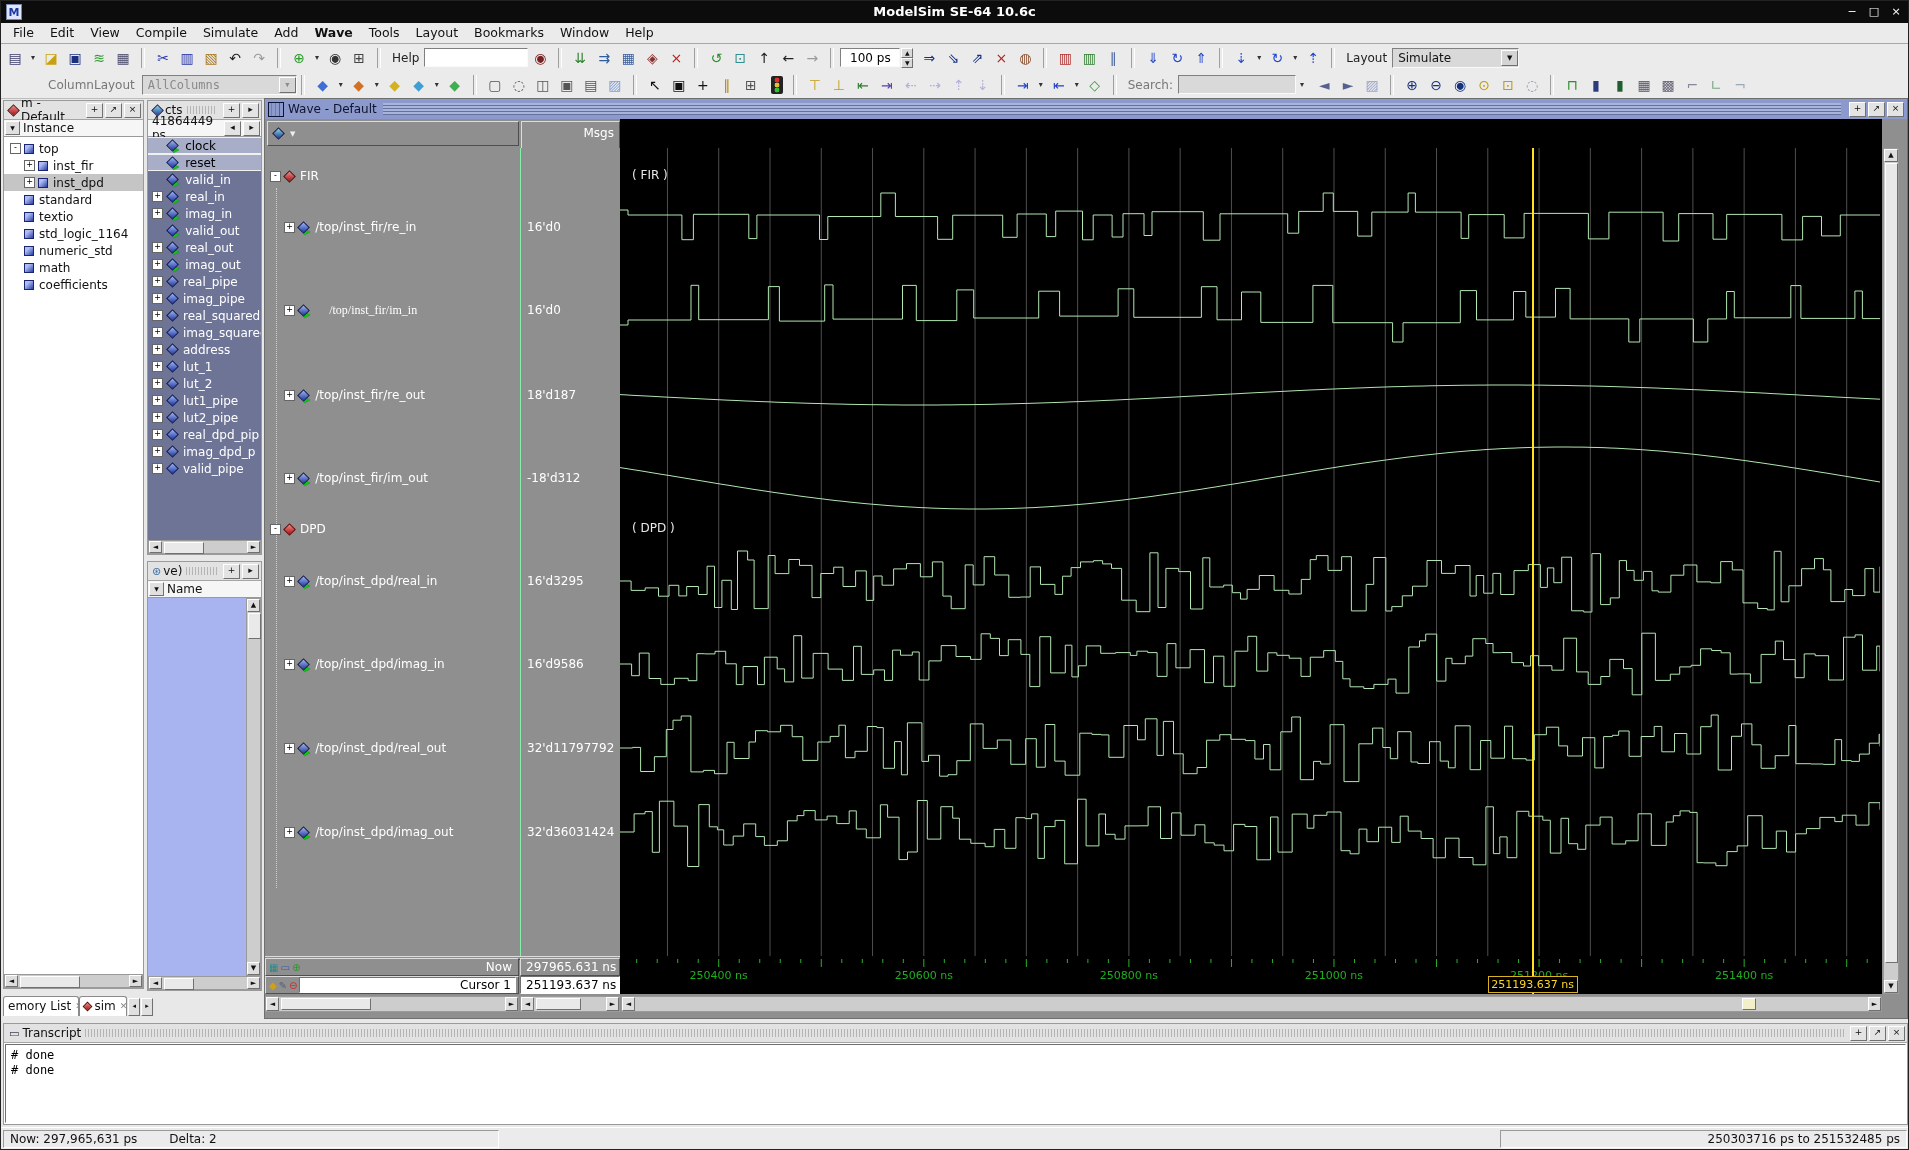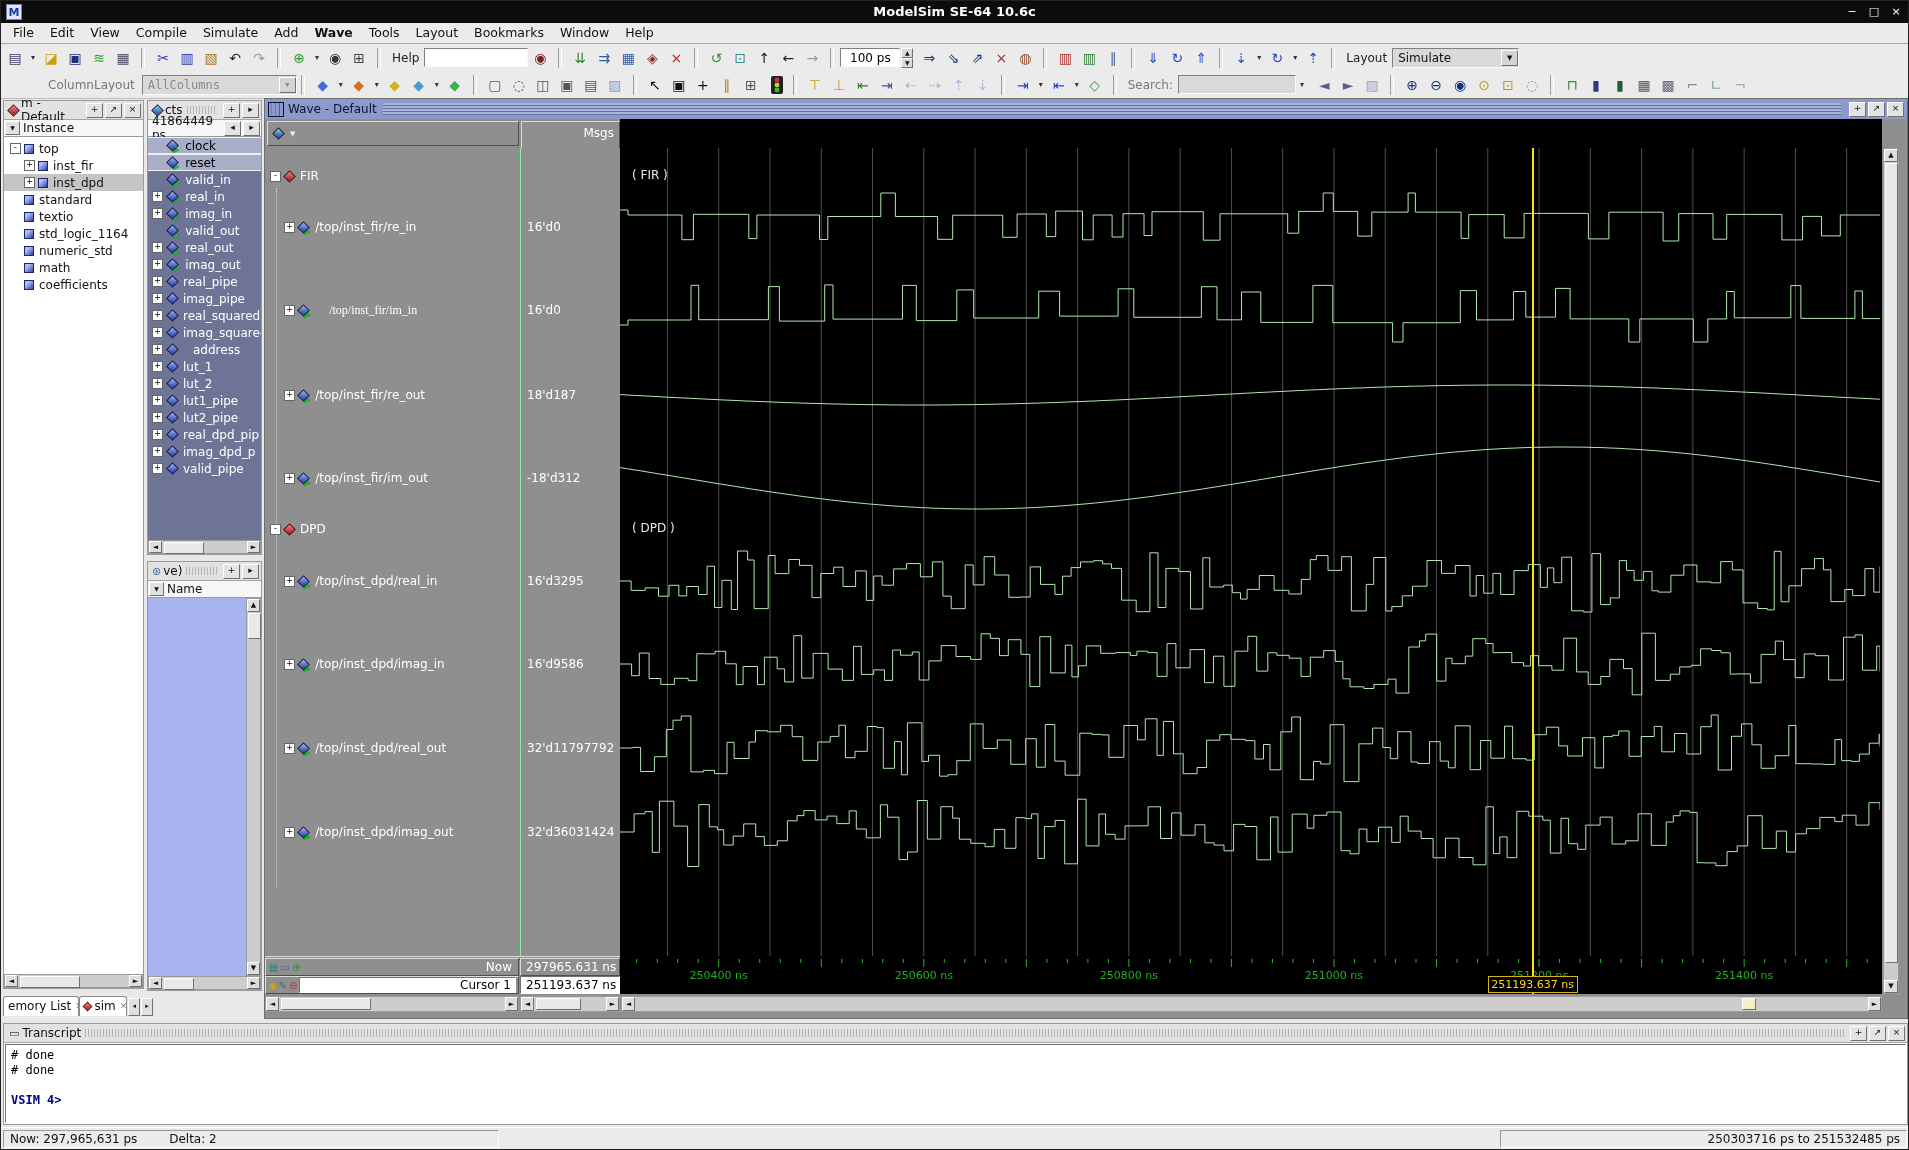--- a/index.html
+++ b/index.html
@@ -438,21 +438,21 @@
           <span class="tlbl" style="margin-left: 6px;">real_squared</span>
         </div>
         <div class="trow" style="padding-left: 4px;">
           <span class="ebox">+</span>
           <span class="dia" style="margin-left: 5px;"></span>
           <span class="tlbl" style="margin-left: 6px;">imag_squared</span>
         </div>
         <div class="trow" style="padding-left: 4px;">
           <span class="ebox">+</span>
           <span class="dia" style="margin-left: 5px;"></span>
-          <span class="tlbl" style="margin-left: 16px; text-align: right;">address</span>
+          <span class="tlbl" style="margin-left: 6px; text-align: right;">address</span>
         </div>
         <div class="trow" style="padding-left: 4px;">
           <span class="ebox">+</span>
           <span class="dia" style="margin-left: 5px;"></span>
           <span class="tlbl" style="margin-left: 6px;">lut_1</span>
         </div>
         <div class="trow" style="padding-left: 4px;">
           <span class="ebox">+</span>
           <span class="dia" style="margin-left: 5px;"></span>
           <span class="tlbl" style="margin-left: 6px;">lut_2</span>
@@ -778,21 +778,20 @@
       <span>Transcript</span>
       <span class="grip"></span>
       <span class="mb">+</span>
       <span class="mb">↗</span>
       <span class="mb">×</span>
     </div>
     <div id="tbody">
         <div style="color: rgb(0, 0, 0);"># done</div>
         <div style="color: rgb(0, 0, 0);"># done</div>
         <div style="color: rgb(0, 0, 0);">&nbsp;</div>
-        <div style="color: rgb(0, 0, 139); font-weight: bold;">VSIM 4&gt;</div>
       </div>
   </div>
 
   <div id="statusbar">
     <div class="scell" style="left:2px;width:496px;">
       <span>Now: 297,965,631 ps</span>
       <span style="margin-left:28px;">Delta: 2</span>
     </div>
     <div class="scell" style="left:1499px;width:407px;text-align:right;">250303716 ps to 251532485 ps</div>
   </div>

